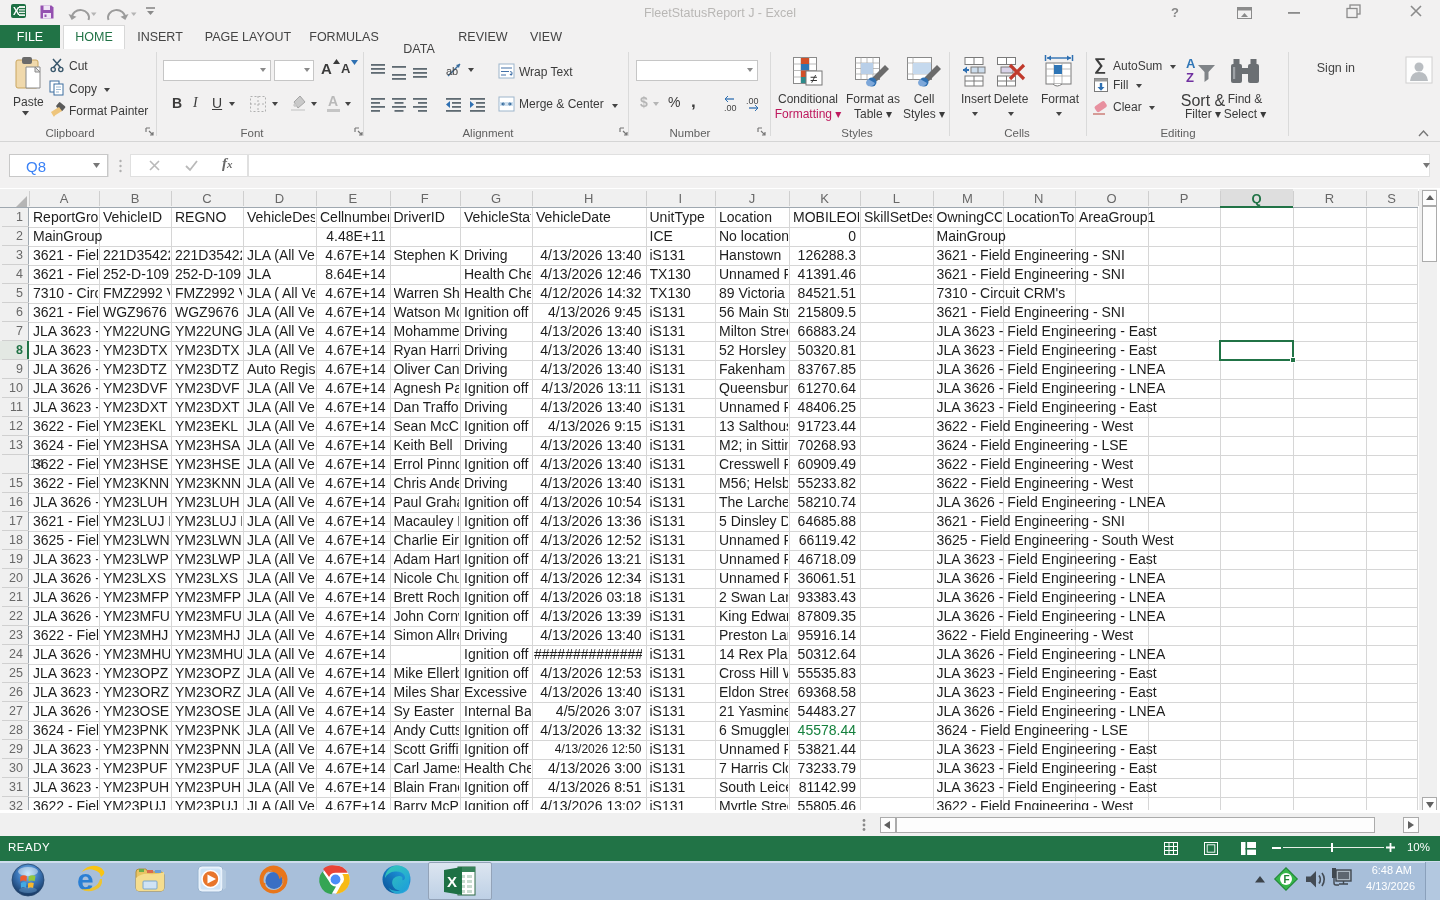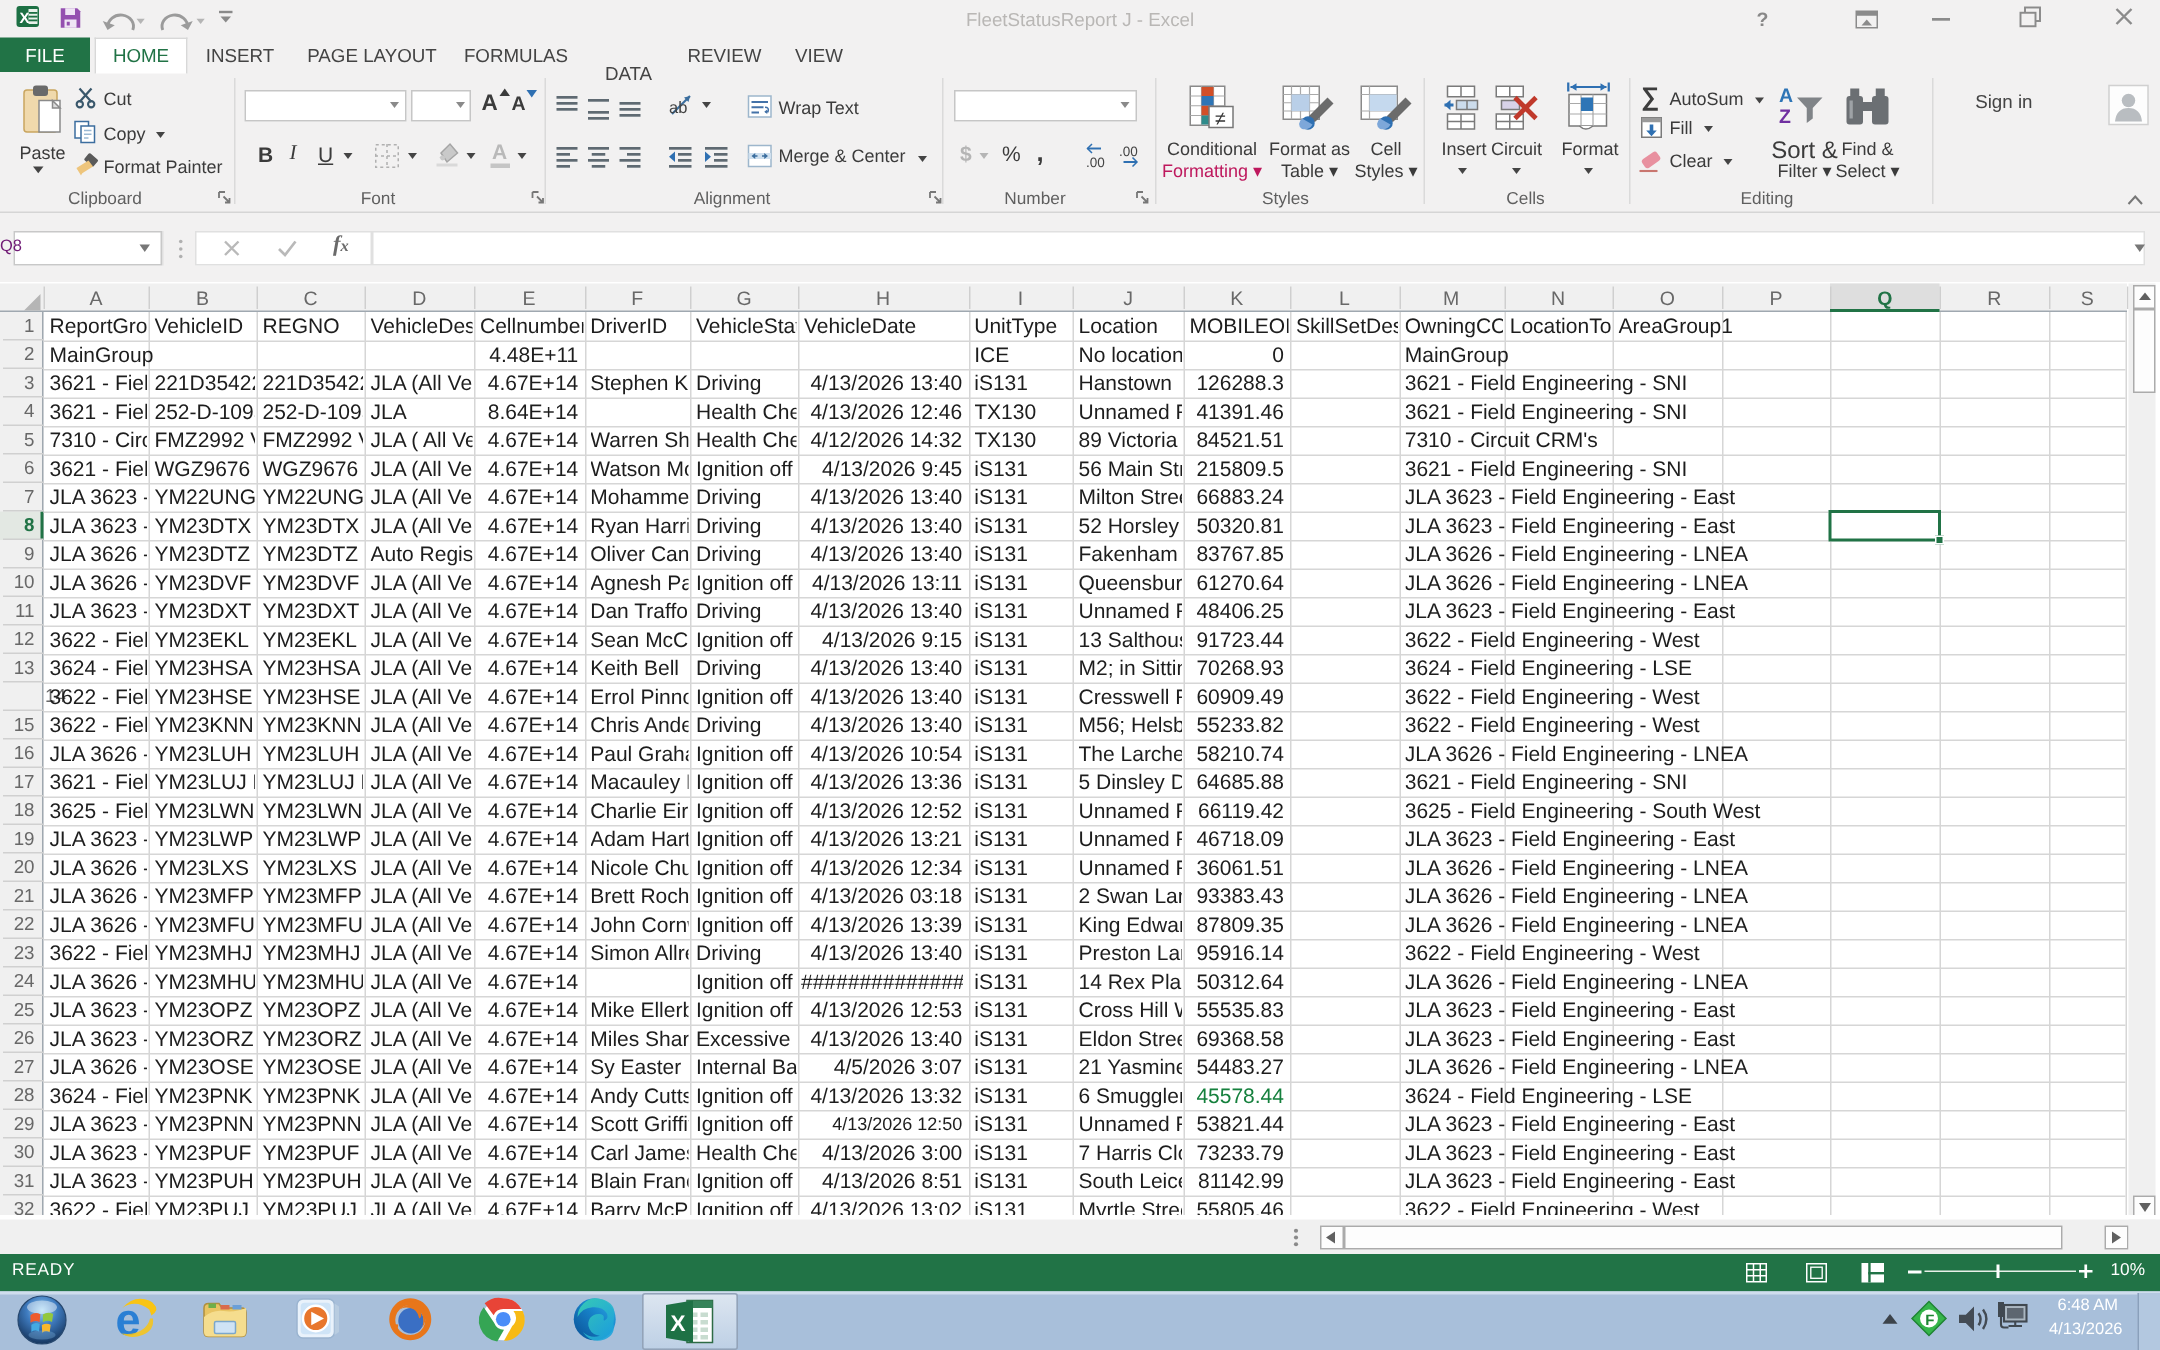--- a/index.html
+++ b/index.html
@@ -317,21 +317,21 @@
     <path d="M0 0 h6 l-3 4 z" fill="#444"></path>
   </svg>
 <svg style="left:997px;top:57px" width="30" height="30">
     <rect x="0.5" y="0.5" width="18" height="7" fill="#fff" stroke="#7a7a7a"></rect>
     <path d="M9.5 0.5 v7" stroke="#7a7a7a"></path>
     <rect x="4" y="10" width="12" height="6" fill="#d8d2e8" stroke="#7a7a7a"></rect>
     <rect x="0.5" y="19" width="18" height="10" fill="#fff" stroke="#7a7a7a"></rect>
     <path d="M9.5 19 v10 M0.5 24 h18" stroke="#7a7a7a"></path>
     <path d="M13 8 L27 22 M27 8 L13 22" stroke="#c0392b" stroke-width="3.2"></path>
   </svg>
-<div style="left:961px;top:92px;width:100px;text-align:center;font-size:12px;color:#3b3b3b;">Circuit</div>
+<div style="left:961px;top:92px;width:100px;text-align:center;font-size:12px;color:#3b3b3b;">Delete</div>
 <svg style="left:1008px;top:112px" width="7" height="5">
     <path d="M0 0 h6 l-3 4 z" fill="#444"></path>
   </svg>
 <svg style="left:1045px;top:55px" width="30" height="32">
     <path d="M2 3 h24" stroke="#2f70b2" stroke-width="1.4"></path>
     <path d="M0.5 0 v6 M27.5 0 v6" stroke="#2f70b2" stroke-width="1.5"></path>
     <path d="M6 0.5 L2 3 l4 2.5 z M22 0.5 l4 2.5 l-4 2.5 z" fill="#2f70b2"></path>
     <rect x="1" y="8" width="25" height="21" fill="#fff" stroke="#7a7a7a"></rect>
     <path d="M1 14 h25 M1 21 h25 M9 8 v21 M17 8 v21" stroke="#a9a9a9" stroke-width="0.8"></path>
     <rect x="9" y="10" width="8" height="9" fill="#2e75b6"></rect>
@@ -375,21 +375,21 @@
     <rect x="1" y="6" width="11" height="19" rx="2" fill="#6b6f73"></rect>
     <rect x="18" y="6" width="11" height="19" rx="2" fill="#6b6f73"></rect>
     <rect x="3.5" y="1" width="6" height="7" fill="#6b6f73"></rect>
     <rect x="20.5" y="1" width="6" height="7" fill="#6b6f73"></rect>
     <rect x="12" y="10" width="6" height="6" fill="#6b6f73"></rect>
     <rect x="3" y="9" width="2.2" height="12" fill="#9ea2a6"></rect>
   </svg>
 <div style="left:1195px;top:92px;width:100px;text-align:center;font-size:12px;color:#3b3b3b;">Find &amp;</div>
 <div style="left:1195px;top:107px;width:100px;text-align:center;font-size:12px;color:#3b3b3b;">Select ▾</div>
 <div style="left:8.5px;top:154px;width:99px;height:23px;background:#fff;border:1px solid #c8c8c8;"></div>
-<div style="left:0;top:158px;font-size:11px;color:#701a75;">Q8</div>
+<div style="left:26px;top:158px;font-size:15px;color:#3b82f6;">Q8</div>
 <svg style="left:93px;top:163px" width="8" height="6">
     <path d="M0 0 h7 l-3.5 5 z" fill="#777"></path>
   </svg>
 <div style="left:107.5px;top:154px;width:1px;height:23px;background:#e0e0e0;"></div>
 <svg style="left:119px;top:159px" width="3" height="14">
     <circle cx="1.5" cy="2" r="1.2" fill="#b0b0b0"></circle>
     <circle cx="1.5" cy="7" r="1.2" fill="#b0b0b0"></circle>
     <circle cx="1.5" cy="12" r="1.2" fill="#b0b0b0"></circle>
   </svg>
 <div style="left:130px;top:154px;width:118px;height:23px;background:#fff;border:1px solid #e0e0e0;"></div>

